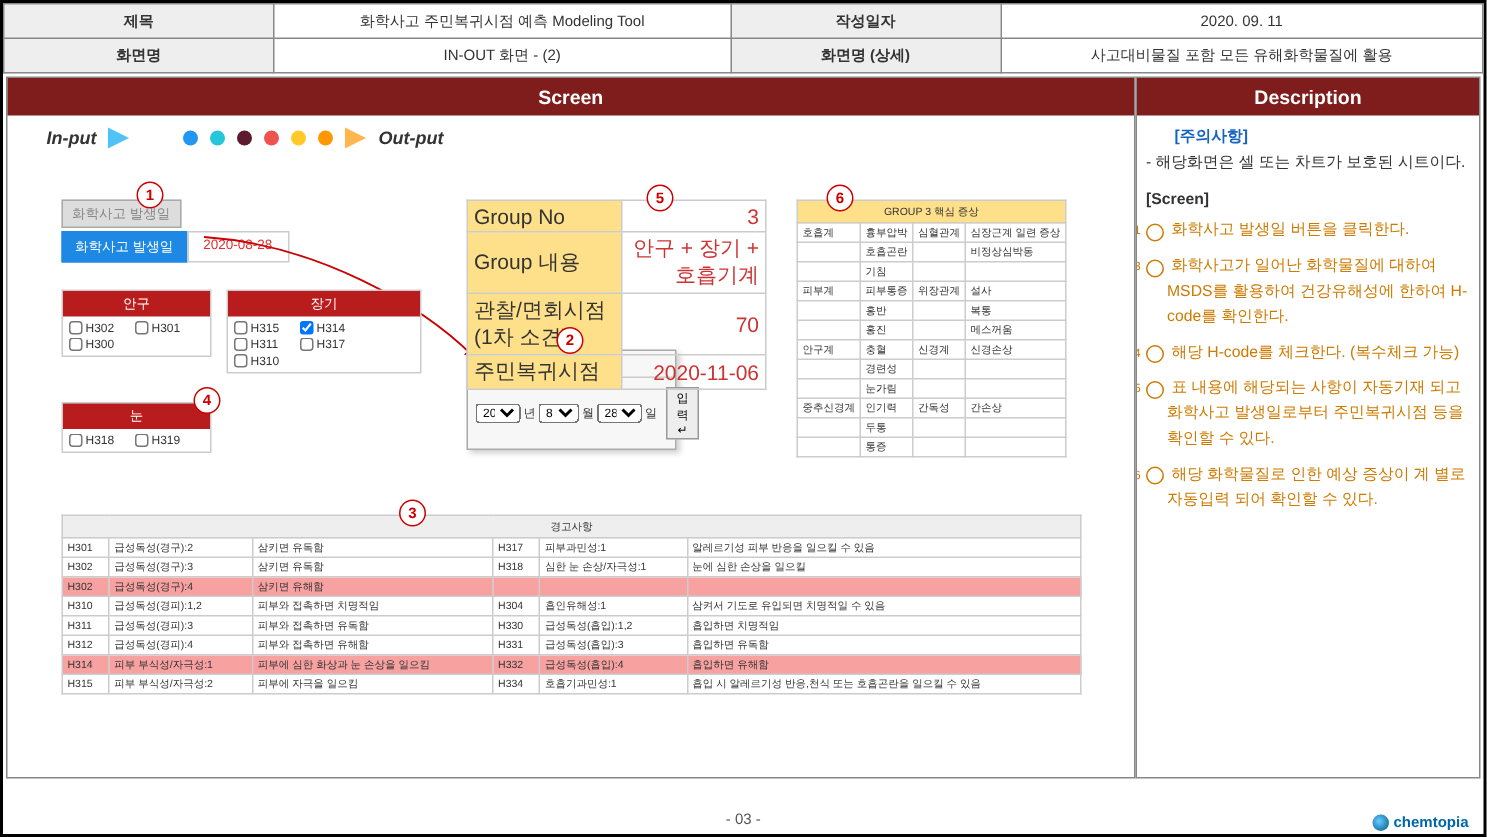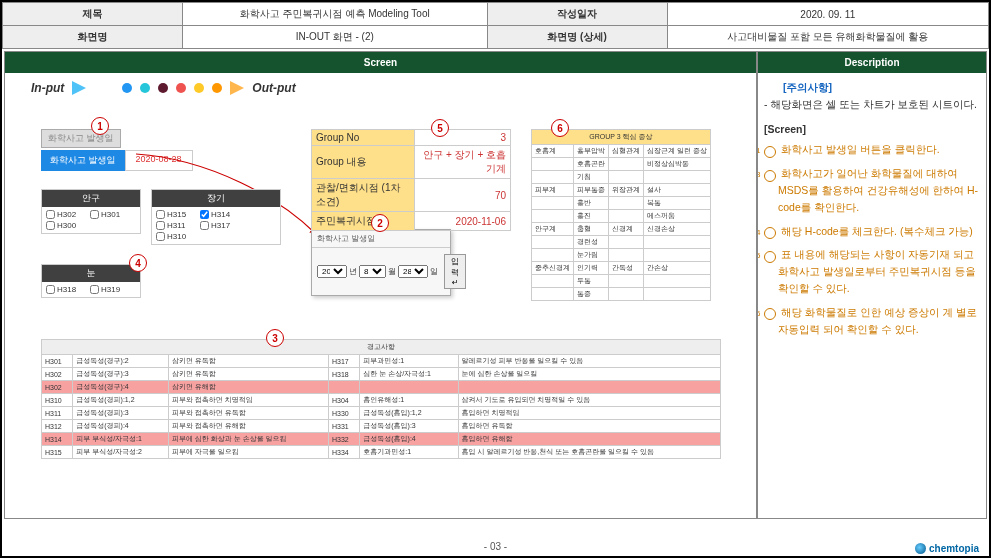--- a/index.html
+++ b/index.html
@@ -7,60 +7,60 @@
   
   
   .hdr { width: 100%; border-collapse: collapse; }
   .hdr td { border: 1px solid #888; padding: 4px 6px; text-align: center; background: #fff; }
   .hdr .lbl { background: #eee; font-weight: bold; width: 180px; }
   
   
   .main { display: flex; height: 472px; }
   .screen-col { flex: 1; border: 1px solid #888; margin: 2px 0 2px 2px; display: flex; flex-direction: column; }
   .desc-col { width: 230px; border: 1px solid #888; margin: 2px 2px 2px 0; display: flex; flex-direction: column; }
-  .col-hdr { background: #14532d; color: #fff; text-align: center; font-weight: bold; padding: 5px 0; font-size: 10px; }
+  .col-hdr { background: #7f1d1d; color: #fff; text-align: center; font-weight: bold; padding: 5px 0; font-size: 13px; }
   .col-body { flex: 1; padding: 6px; overflow: hidden; position: relative; }
   
   
   .in-out-row { display: flex; align-items: center; gap: 8px; padding: 2px 20px 8px; font-weight: bold; font-style: italic; font-size: 12px; }
   .dot { width: 10px; height: 10px; border-radius: 50%; display: inline-block; }
   .arrow-shape { width: 0; height: 0; border-top: 7px solid transparent; border-bottom: 7px solid transparent; border-left: 14px solid; display: inline-block; }
   
   
   .badge { position: absolute; width: 18px; height: 18px; border-radius: 50%; border: 1.5px solid #c00; color: #c00; background: #fff; display: flex; align-items: center; justify-content: center; font-size: 10px; font-weight: bold; z-index: 5; }
   
   
   .screen-content { position: relative; height: 100%; }
   
   .inc-date { position: absolute; left: 30px; top: 50px; }
   .inc-date .btn-grey { background: #ddd; border: 1px solid #aaa; padding: 2px 6px; font-size: 9px; color: #888; }
   .inc-date .row { display: flex; margin-top: 2px; }
   .inc-date .blue-cell { background: #1e88e5; color: #fff; padding: 3px 8px; font-size: 9px; border: 1px solid #1e88e5; }
   .inc-date .white-cell { background: #fff; padding: 3px 10px; font-size: 9px; color: #d33; border: 1px solid #ccc; }
   
   .chk-group { position: absolute; border: 1px solid #ccc; font-size: 8px; }
-  .chk-group .gh { background: #404040; color: #fff; text-align: center; padding: 2px 0; font-size: 9px; }
+  .chk-group .gh { background: #b91c1c; color: #fff; text-align: center; padding: 2px 0; font-size: 9px; }
   .chk-group .bd { padding: 3px 4px; display: flex; flex-wrap: wrap; gap: 2px 6px; }
   .chk-item { display: flex; align-items: center; gap: 2px; min-width: 38px; }
   .chk-item input { width: 9px; height: 9px; }
   
   .g-eye { left: 30px; top: 110px; width: 100px; }
   .g-liver { left: 140px; top: 110px; width: 130px; }
   .g-corr { left: 30px; top: 185px; width: 100px; }
   .g-resp { left: 140px; top: 185px; width: 130px; }
   
   
   .dlg { position: absolute; left: 300px; top: 150px; width: 140px; background: #f7f7f7; border: 1px solid #aaa; box-shadow: 2px 2px 4px rgba(0,0,0,0.2); font-size: 8px; }
   .dlg .ttl { padding: 3px 5px; border-bottom: 1px solid #ccc; font-size: 8px; color: #666; }
   .dlg .bd { padding: 6px 5px; display: flex; align-items: center; gap: 2px; }
   .dlg select { font-size: 8px; width: 30px; }
   .dlg .ok { border: 1px solid #999; background: #eee; padding: 1px 6px; margin-left: 4px; font-size: 8px; }
   
   
-  .info-tbl { position: absolute; left: 300px; top: 50px; width: 200px; border-collapse: collapse; font-size: 10px; }
+  .info-tbl { position: absolute; left: 300px; top: 50px; width: 200px; border-collapse: collapse; font-size: 14px; }
   .info-tbl td { border: 1px solid #ccc; padding: 2px 4px; }
   .info-tbl .k { background: #ffe08a; }
   .info-tbl .v { text-align: right; color: #c33; }
   
   
   .sym { position: absolute; left: 520px; top: 50px; border-collapse: collapse; font-size: 7px; }
   .sym th { background: #ffe08a; padding: 2px 4px; border: 1px solid #ccc; font-weight: normal; }
   .sym td { border: 1px solid #ccc; padding: 1px 3px; }
   
   

